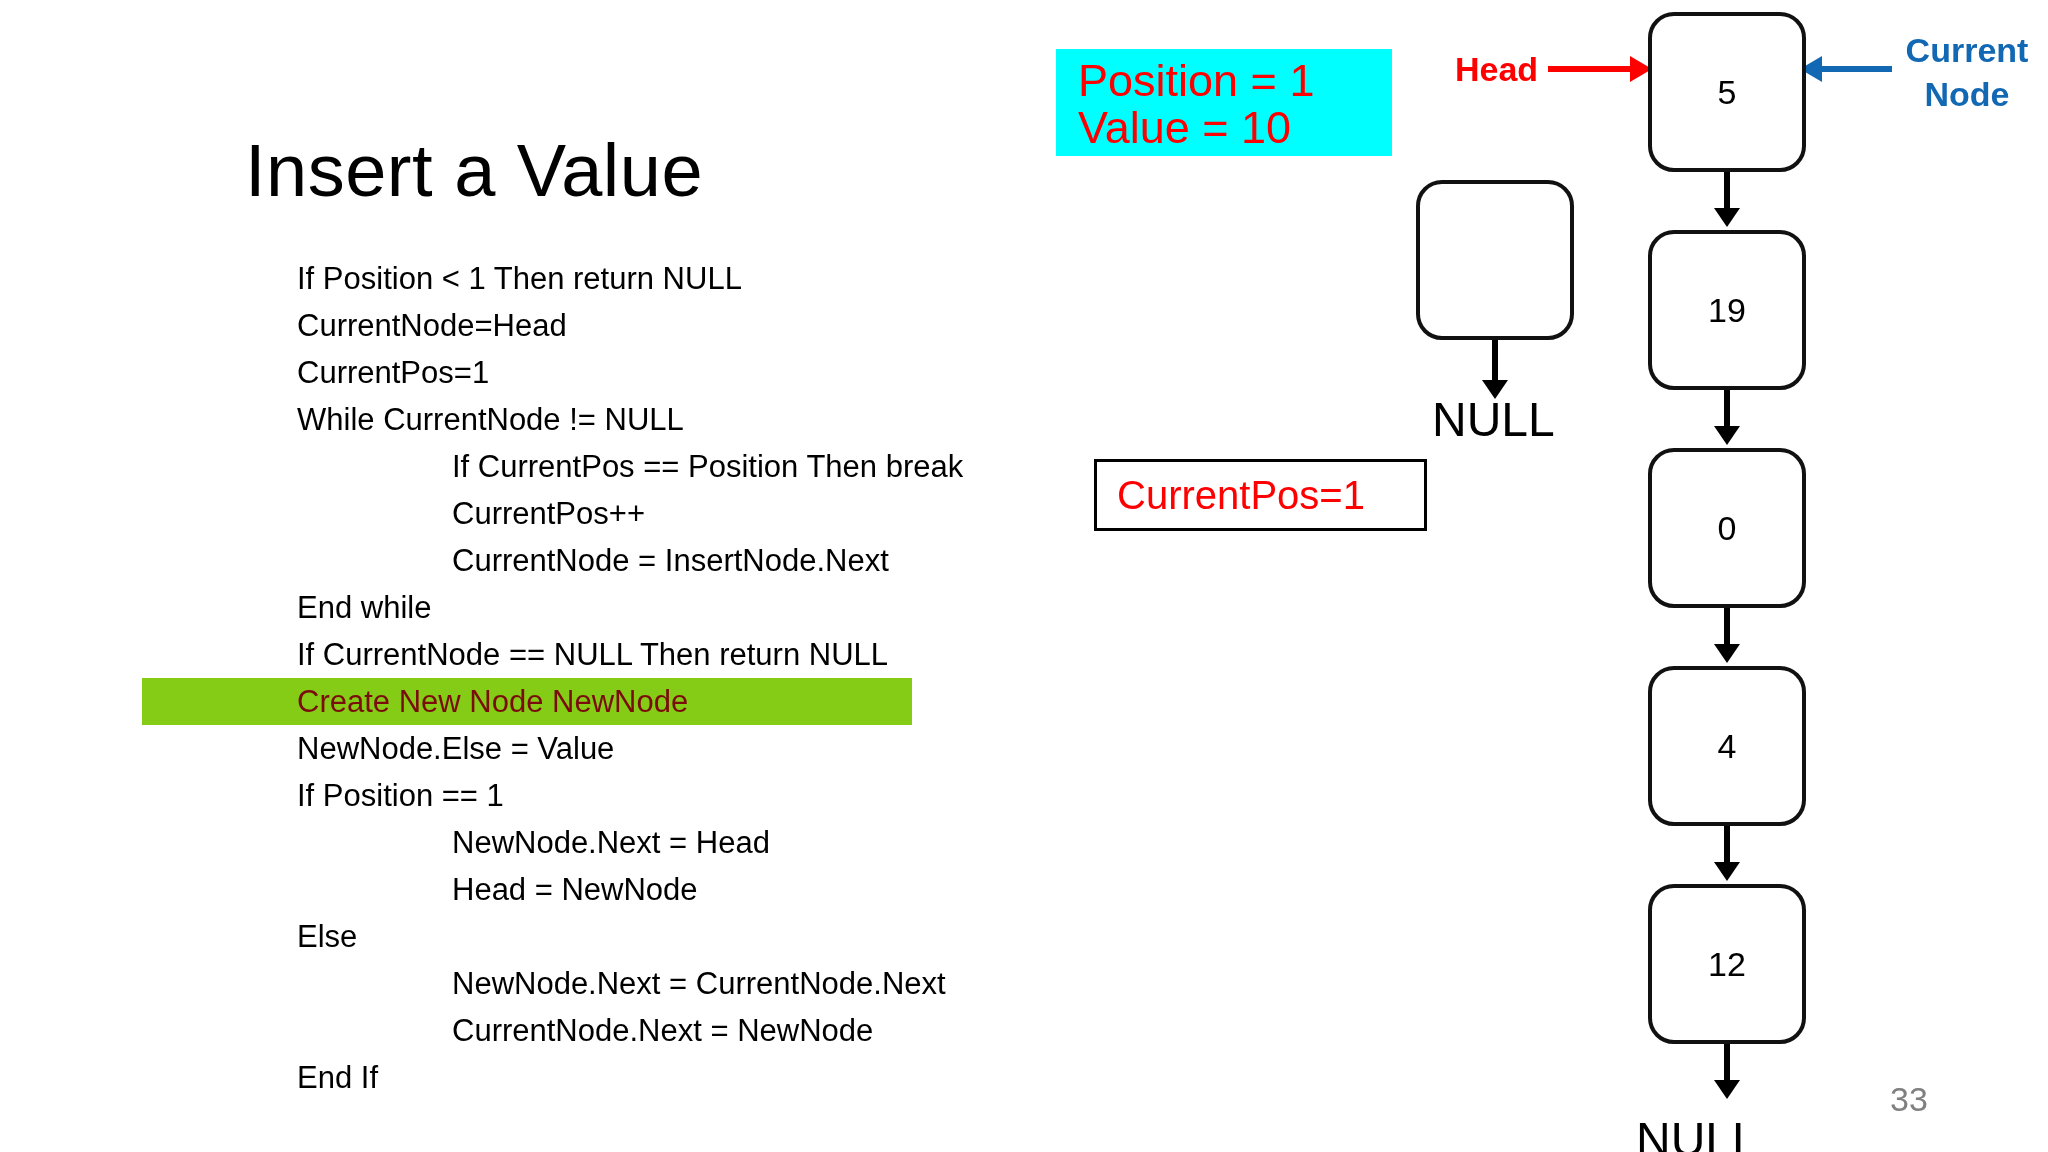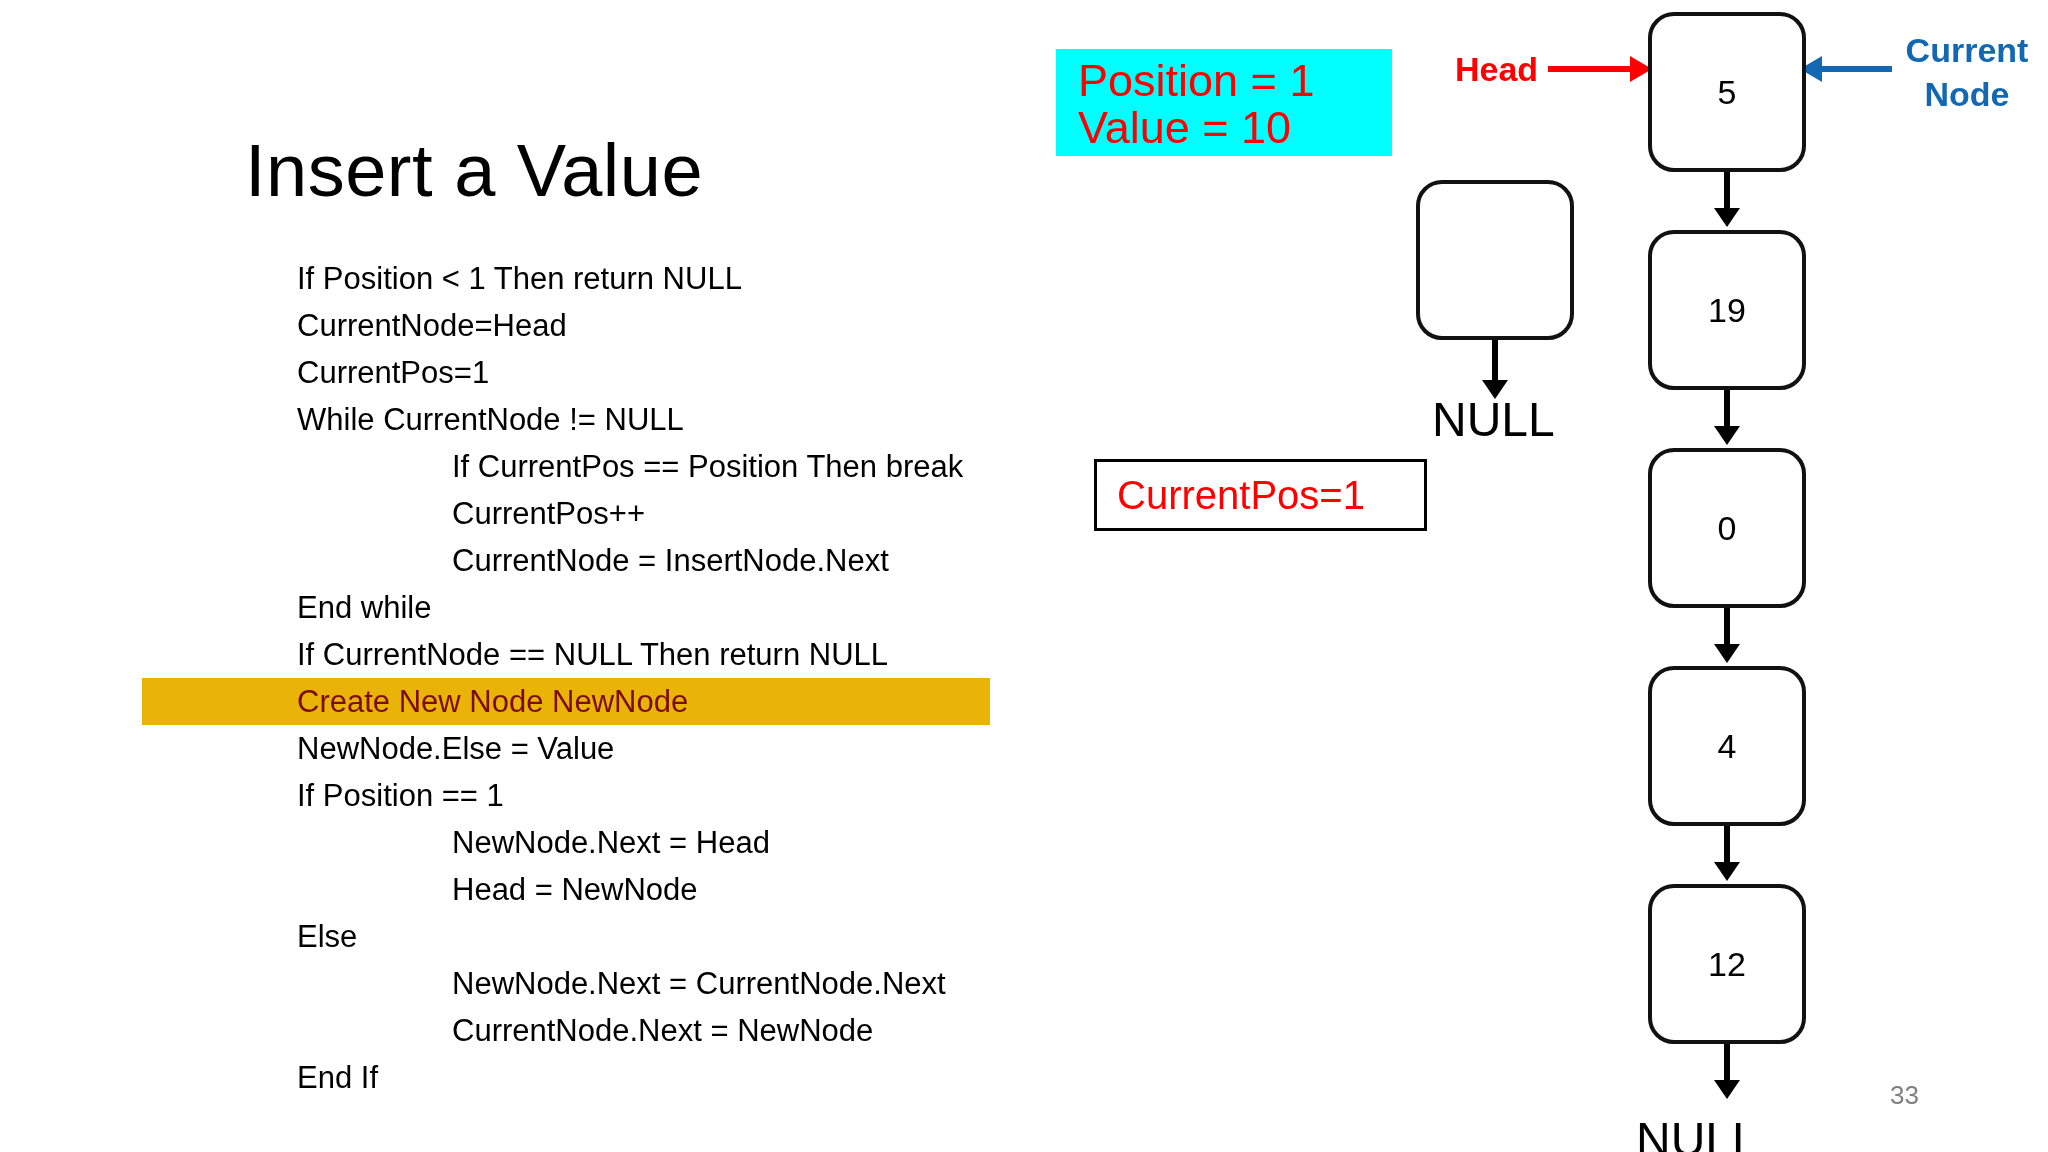--- a/index.html
+++ b/index.html
@@ -38,23 +38,23 @@
   .code-line {
     font-size: 31px;
     line-height: 47px;
     color: #000000;
     white-space: pre;
     height: 47px;
   }
   .code-line.indent-1 { padding-left: 155px; }
   .code-line.indent-2 { padding-left: 310px; }
   .code-line.highlight {
-    background: #eab308;
+    background: #84cc16;
     color: #7B0C0C;
-    width: 848px;
+    width: 770px;
     box-sizing: border-box;
   }
   .code-line.highlight.indent-1 { padding-left: 155px; }
 
   
   #info-box {
     position: absolute;
     left: 1056px;
     top: 49px;
     width: 336px;
@@ -192,21 +192,21 @@
     border-top: 13px solid transparent;
     border-bottom: 13px solid transparent;
     border-right: 22px solid #1268B3;
   }
 
   
   #page-number {
     position: absolute;
     left: 1890px;
     top: 1080px;
-    font-size: 26px;
+    font-size: 34px;
     color: #808080;
   }
 </style>
 </head>
 <body>
 
 <div id="slide">
 
   <div id="slide-title">Insert a Value</div>
 

